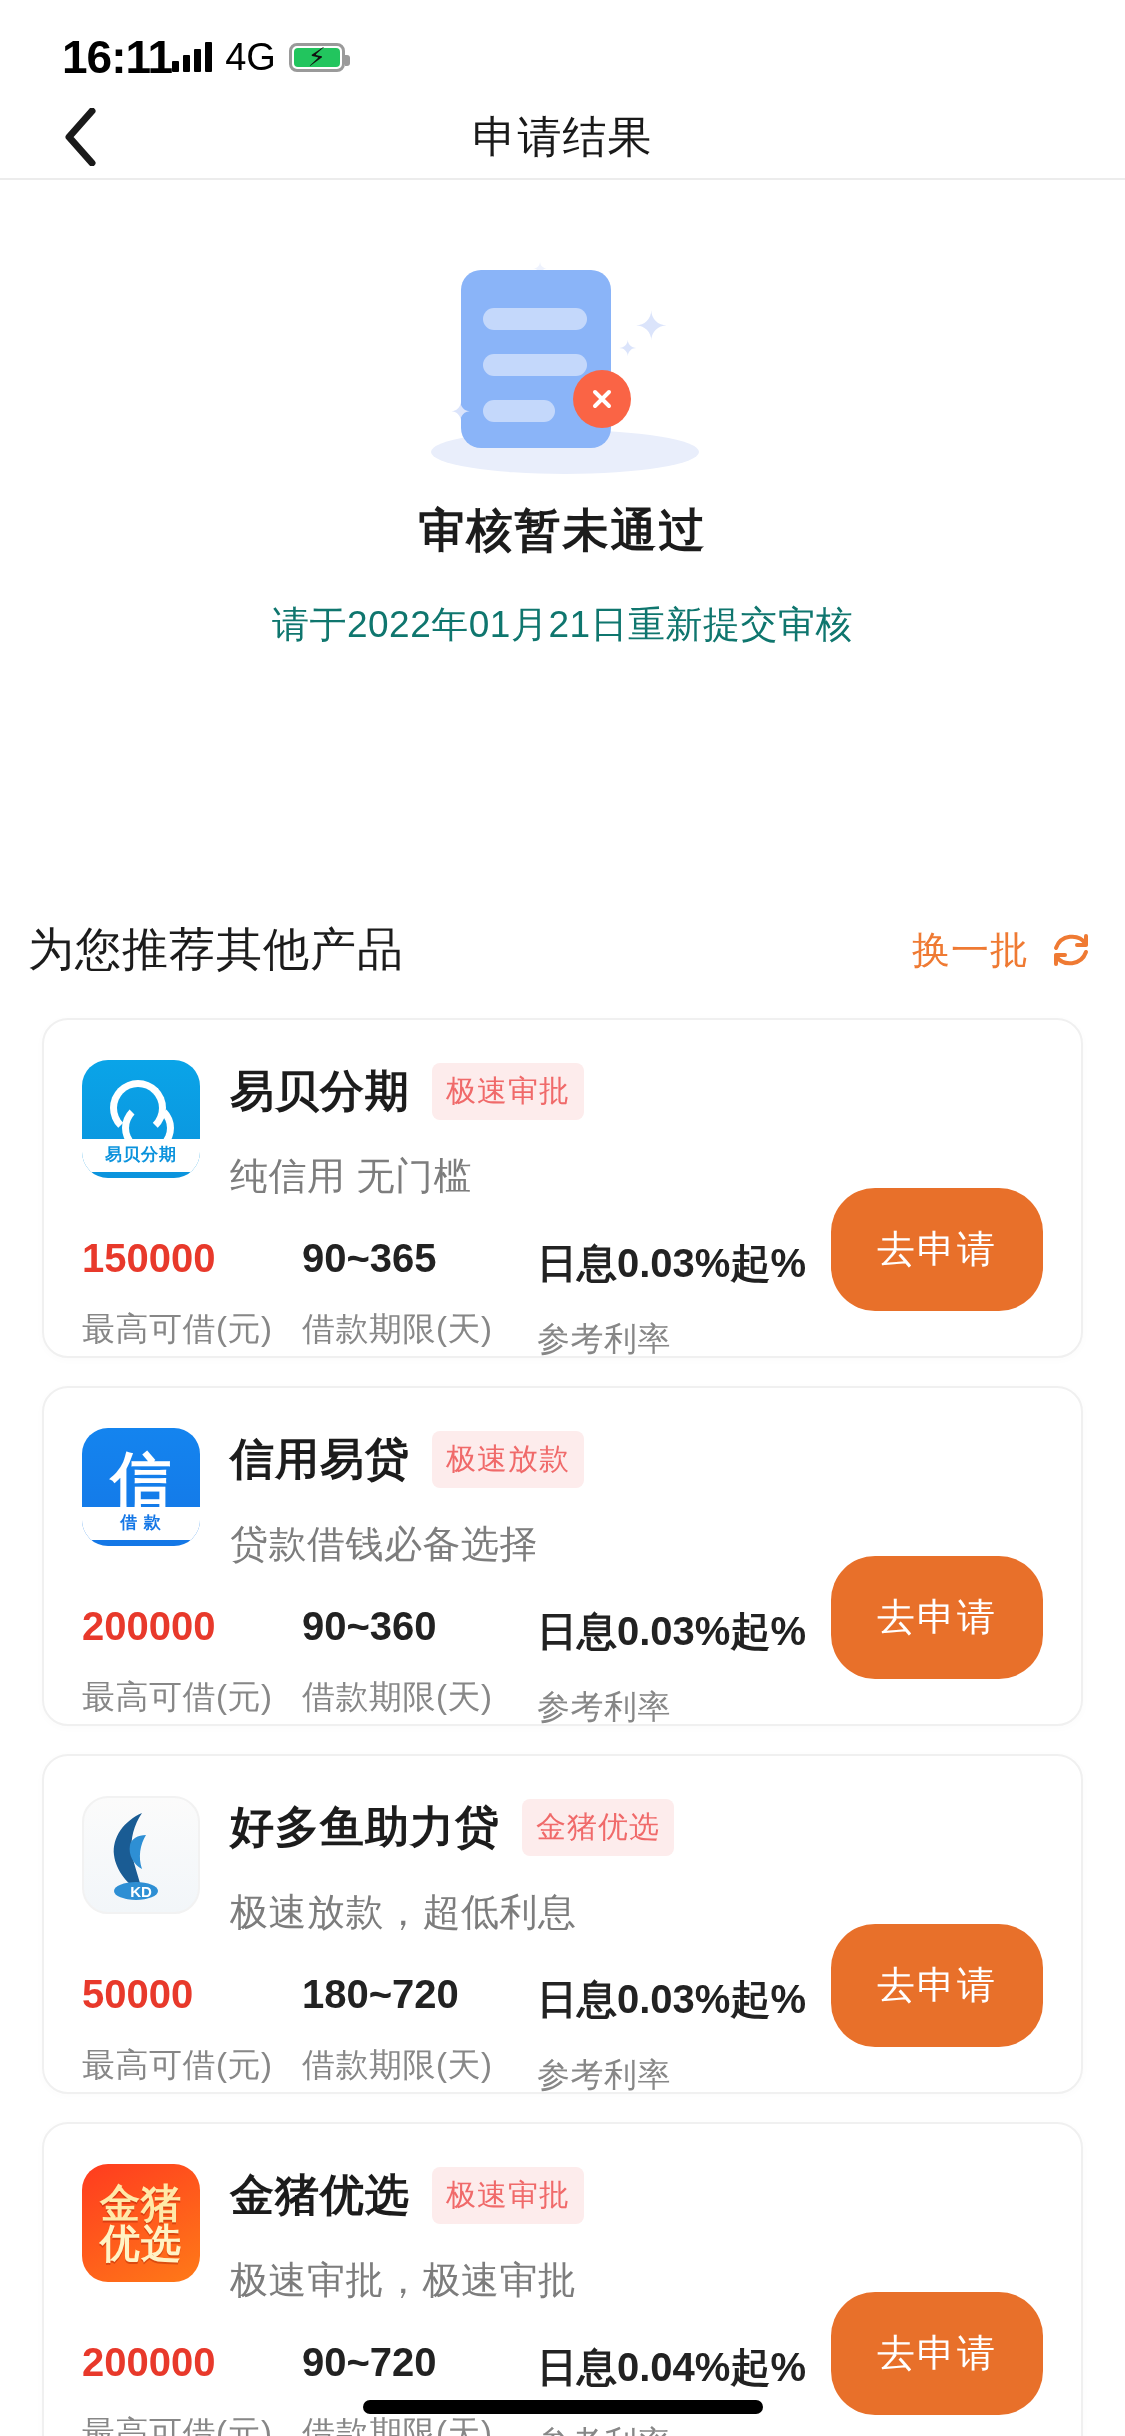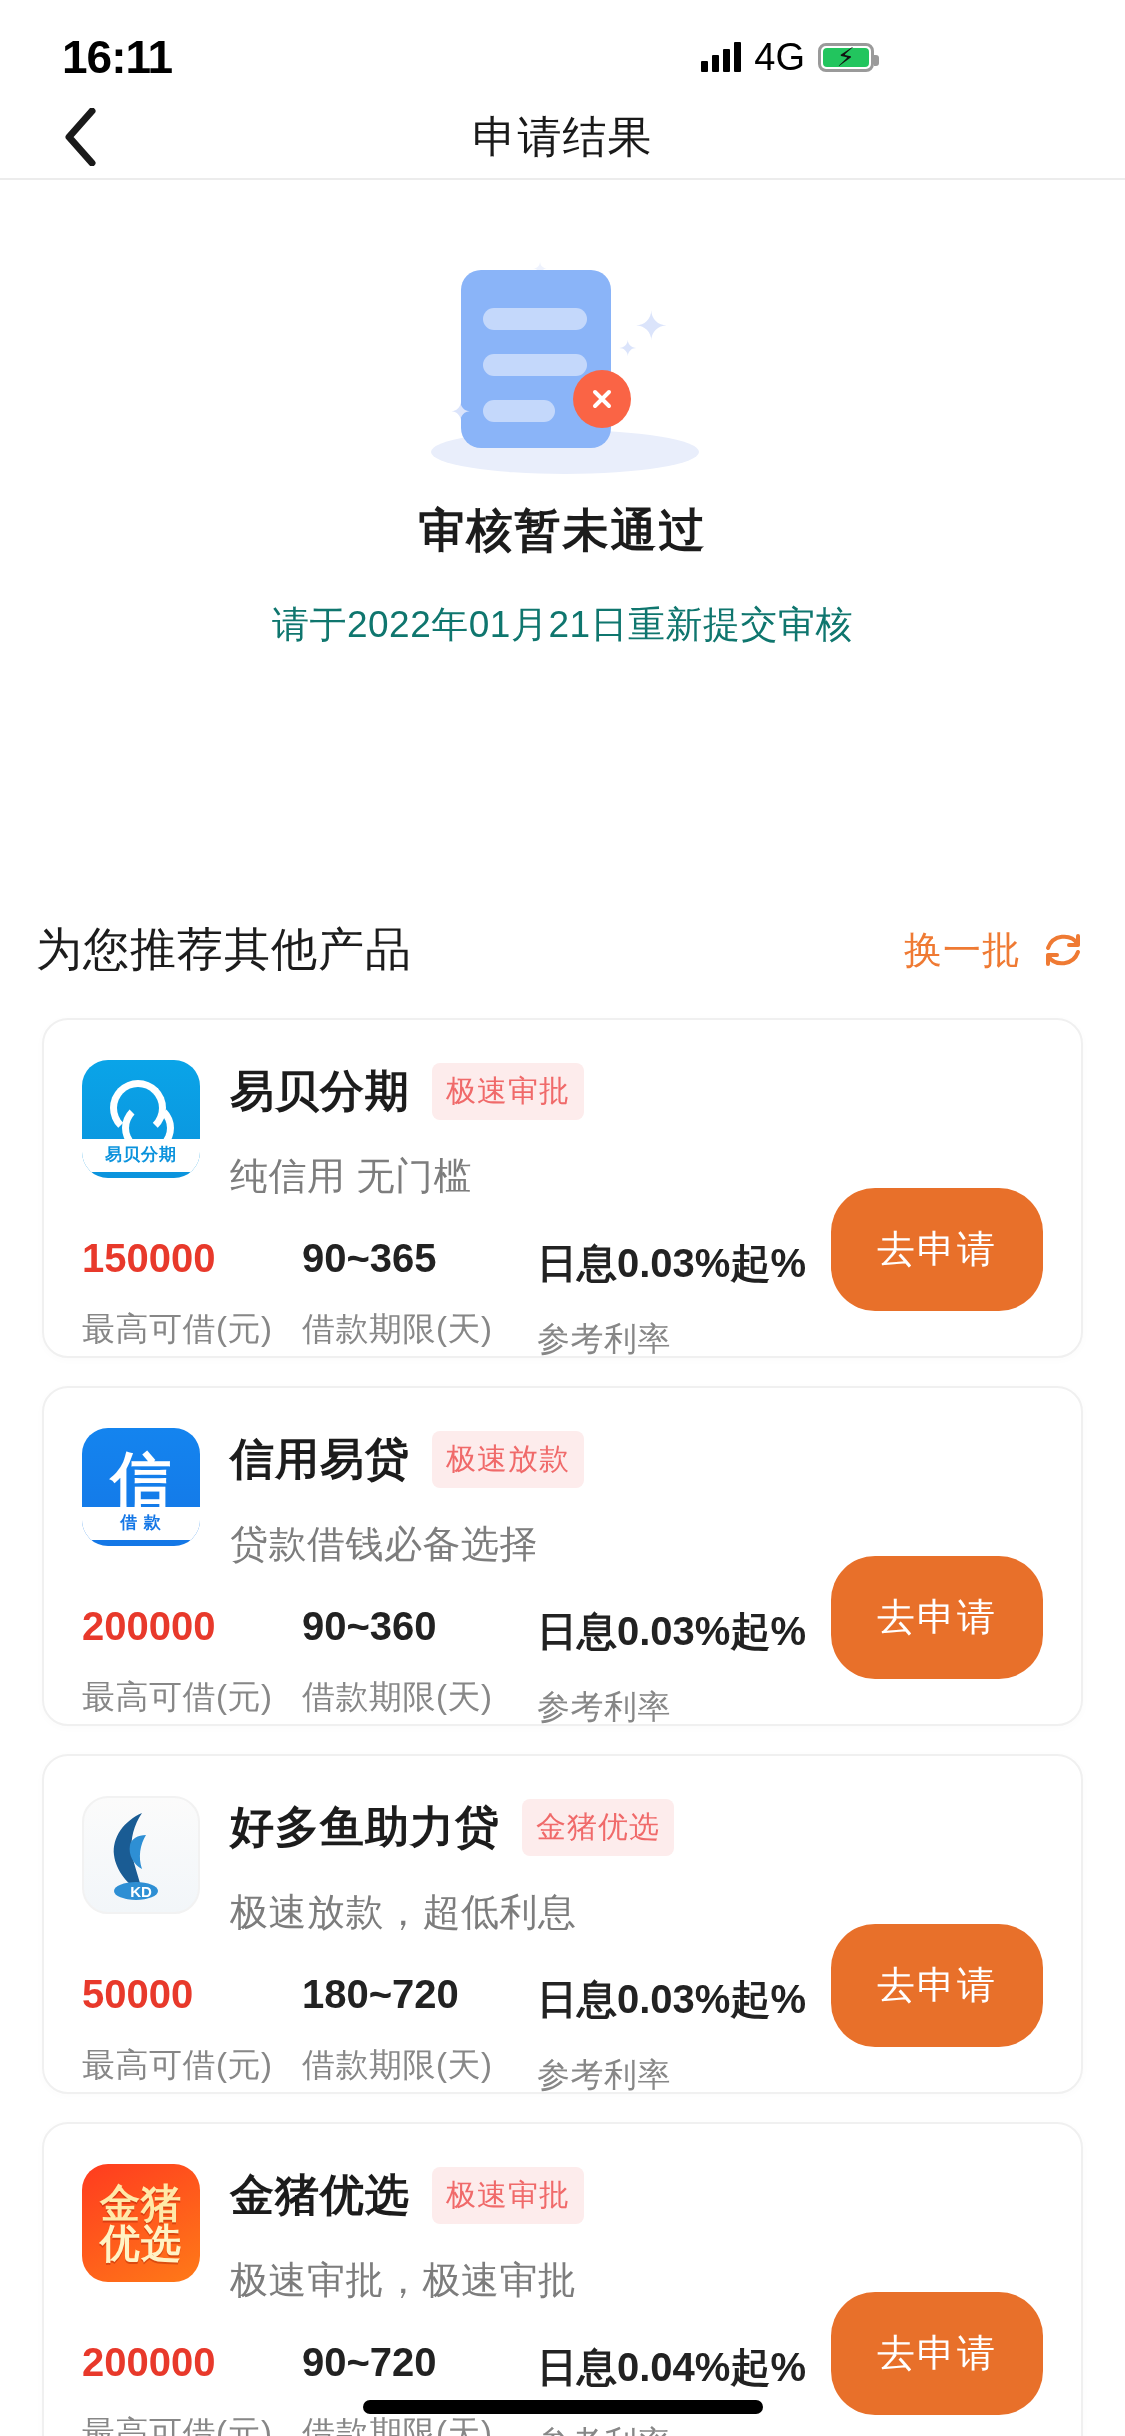--- a/index.html
+++ b/index.html
@@ -7,21 +7,21 @@
     width: 1125px; height: 2436px;
     background: #ffffff;
     font-family: "Liberation Sans", "DejaVu Sans", sans-serif;
     overflow: hidden;
   }
   .phone { position: relative; width: 1125px; height: 2436px; background:#fff; }
 
   
   .status-bar {
     position: absolute; top: 0; left: 0; width: 936px; height: 96px;
-    display: flex; align-items: center; justify-content: space-between;
+    display: flex; align-items: center; justify-content: flex-start;
     padding: 18px 62px 0 62px;
   }
   .status-time {
     font-size: 46px; font-weight: bold; color: #000; letter-spacing: -1px;
     font-family: "Liberation Sans", sans-serif;
   }
   .status-right { display: flex; align-items: center; gap: 13px; }
   .signal { display: flex; align-items: flex-end; gap: 4px; height: 30px; }
   .signal i { display: block; width: 7px; background: #000; border-radius: 1px; }
   .signal i:nth-child(1){ height: 11px; }
@@ -97,21 +97,21 @@
   }
   .result-sub {
     margin-top: 38px; text-align:center;
     font-size: 37px; color: #0f766e; letter-spacing: 0.5px;
   }
 
   
   .rec-header {
     position: absolute; top: 890px; left: 0; width: 1125px; height: 120px;
     display:flex; align-items:center; justify-content:space-between;
-    padding: 0 36px;
+    padding: 0 28px;
   }
   .rec-title { font-size: 46px; color:#1c1c1c; font-weight: 500; letter-spacing:1px; }
   .rec-refresh { display:flex; align-items:center; gap: 16px; }
   .rec-refresh-label { font-size: 38px; color:#ef7a33; letter-spacing:1px; }
   .rec-refresh svg { display:block; }
 
   
   .prod-list { position:absolute; top: 1018px; left: 0; width: 1125px; }
   .card {
     position: relative;

